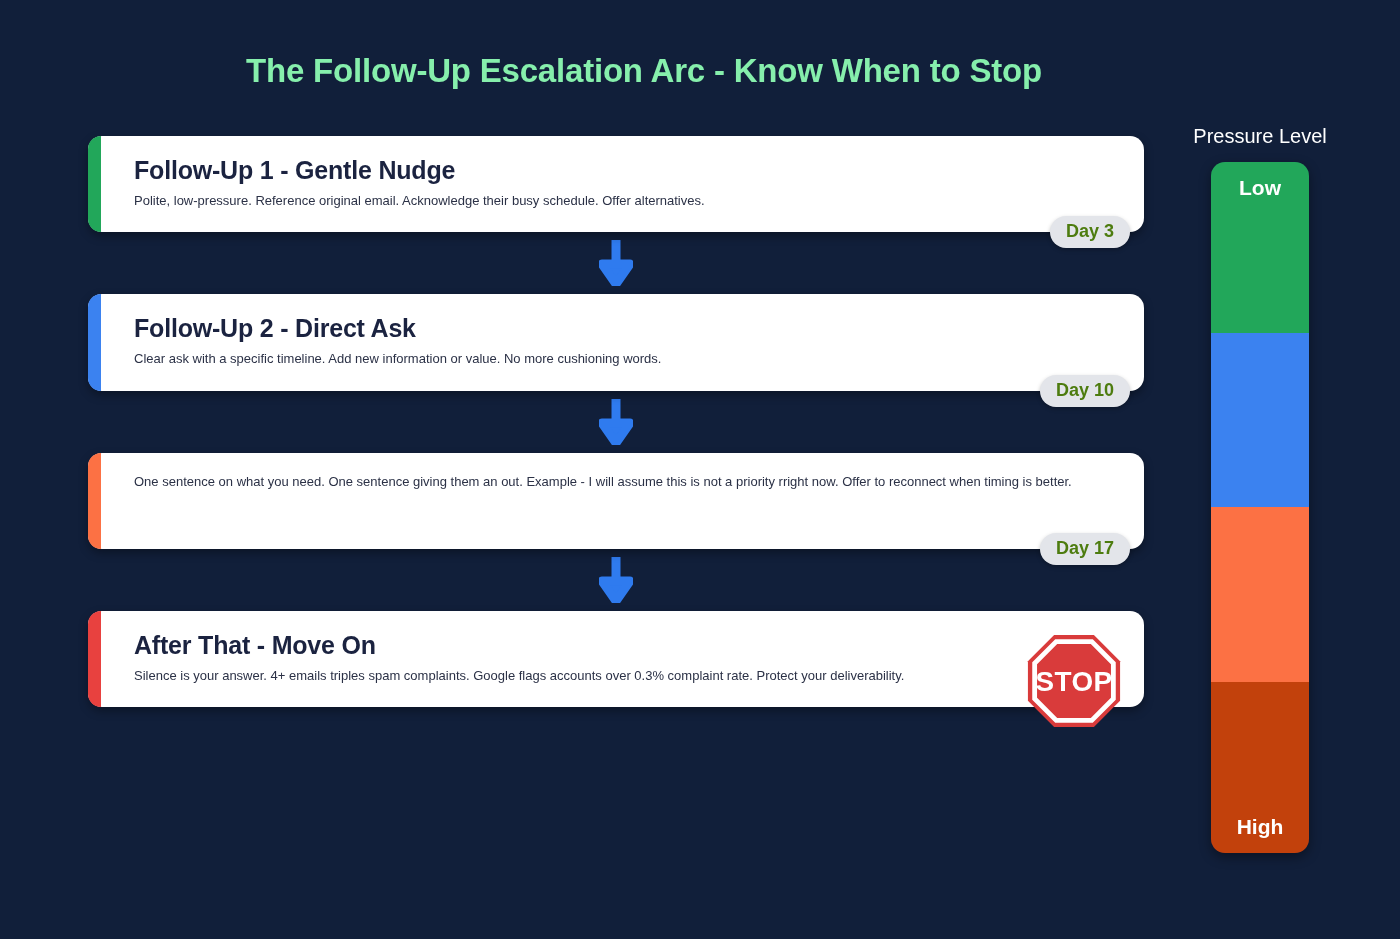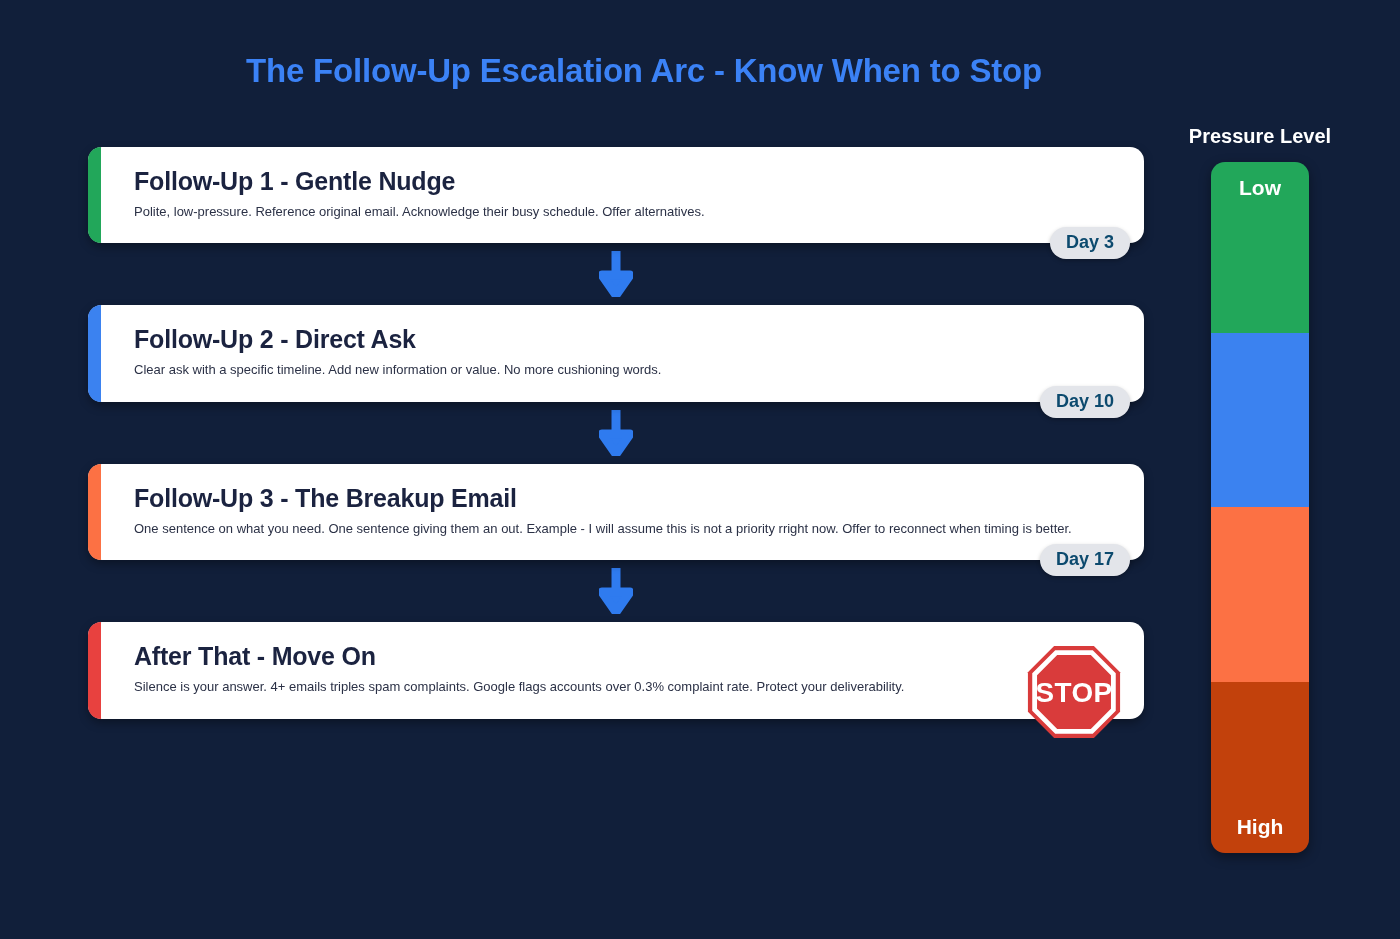--- a/index.html
+++ b/index.html
@@ -18,29 +18,29 @@
 
   
   .page-title {
     position: absolute;
     top: 52px;
     left: 0;
     width: 1288px;
     text-align: center;
     font-size: 33px;
     font-weight: bold;
-    color: #3b82f6;
+    color: #86efac;
     letter-spacing: -0.2px;
   }
 
   
   .flow {
     position: absolute;
     left: 88px;
-    top: 147px;
+    top: 136px;
     width: 1056px;
   }
 
   .card {
     position: relative;
     background: #ffffff;
     border-radius: 14px;
     overflow: visible;
     box-shadow: 0 4px 10px rgba(0,0,0,0.35);
     padding: 20px 26px 22px 46px;
@@ -72,21 +72,21 @@
     max-width: 990px;
   }
 
   .card.has-sign .card-body { max-width: 880px; }
 
   .day-badge {
     position: absolute;
     right: 14px;
     bottom: -16px;
     background: #e3e5ea;
-    color: #0c4a6e;
+    color: #4d7c0f;
     font-size: 18px;
     font-weight: bold;
     padding: 5px 16px 6px 16px;
     border-radius: 16px;
     box-shadow: 0 2px 4px rgba(0,0,0,0.25);
     white-space: nowrap;
   }
 
   
   .arrow-wrap {
@@ -109,21 +109,21 @@
   
   .gauge-panel {
     position: absolute;
     left: 1164px;
     top: 125px;
     width: 192px;
   }
 
   .gauge-heading {
     font-size: 20px;
-    font-weight: bold;
+    font-weight: normal;
     color: #ffffff;
     text-align: center;
     margin-bottom: 14px;
   }
 
   .gauge {
     position: relative;
     margin: 0 auto;
     width: 98px;
     height: 691px;
@@ -177,21 +177,20 @@
   </div>
 
   <div class="arrow-wrap">
     <svg width="34" height="46" viewBox="0 0 34 46">
       <path d="M17 0 L17 26 M17 44 L3 24 L31 24 Z" fill="#2f7bef" stroke="#2f7bef" stroke-width="9" stroke-linejoin="round" stroke-linecap="butt"></path>
     </svg>
   </div>
 
   <div class="card">
     <div class="card-accent" style="background:#fc7144"></div>
-    <div class="card-title">Follow-Up 3 - The Breakup Email</div>
     <div class="card-body">One sentence on what you need. One sentence giving them an out. Example - I will assume this is not a priority rright now. Offer to reconnect when timing is better.</div>
     <div class="day-badge">Day 17</div>
   </div>
 
   <div class="arrow-wrap">
     <svg width="34" height="46" viewBox="0 0 34 46">
       <path d="M17 0 L17 26 M17 44 L3 24 L31 24 Z" fill="#2f7bef" stroke="#2f7bef" stroke-width="9" stroke-linejoin="round" stroke-linecap="butt"></path>
     </svg>
   </div>
 

